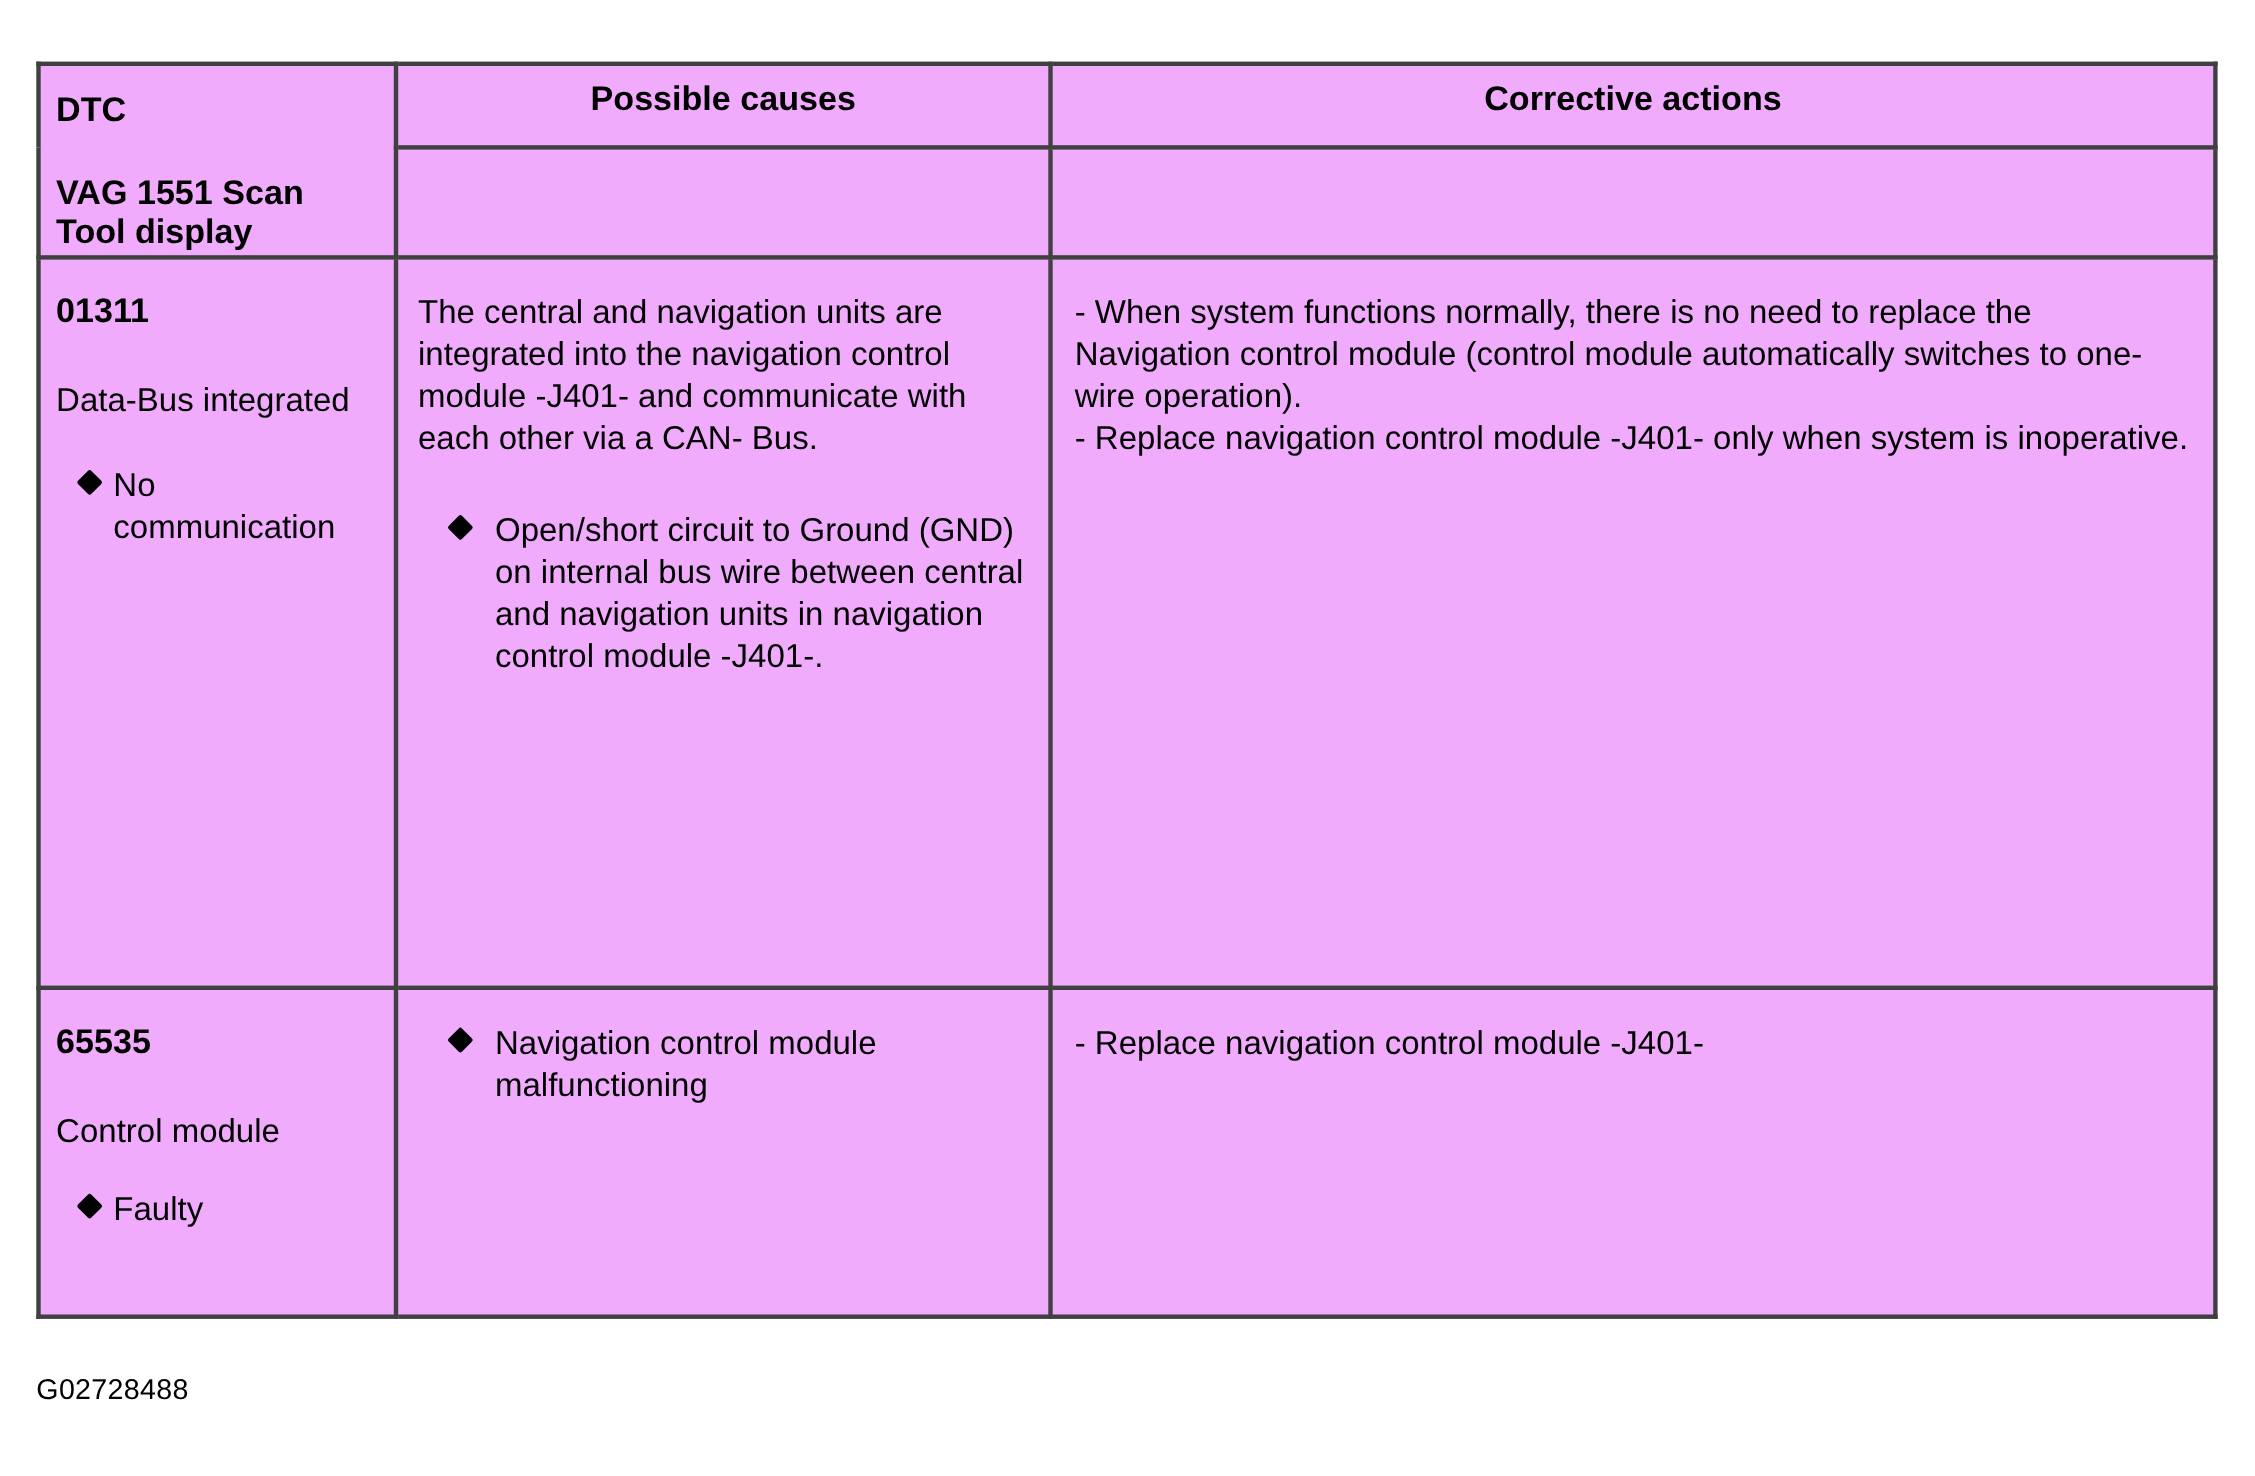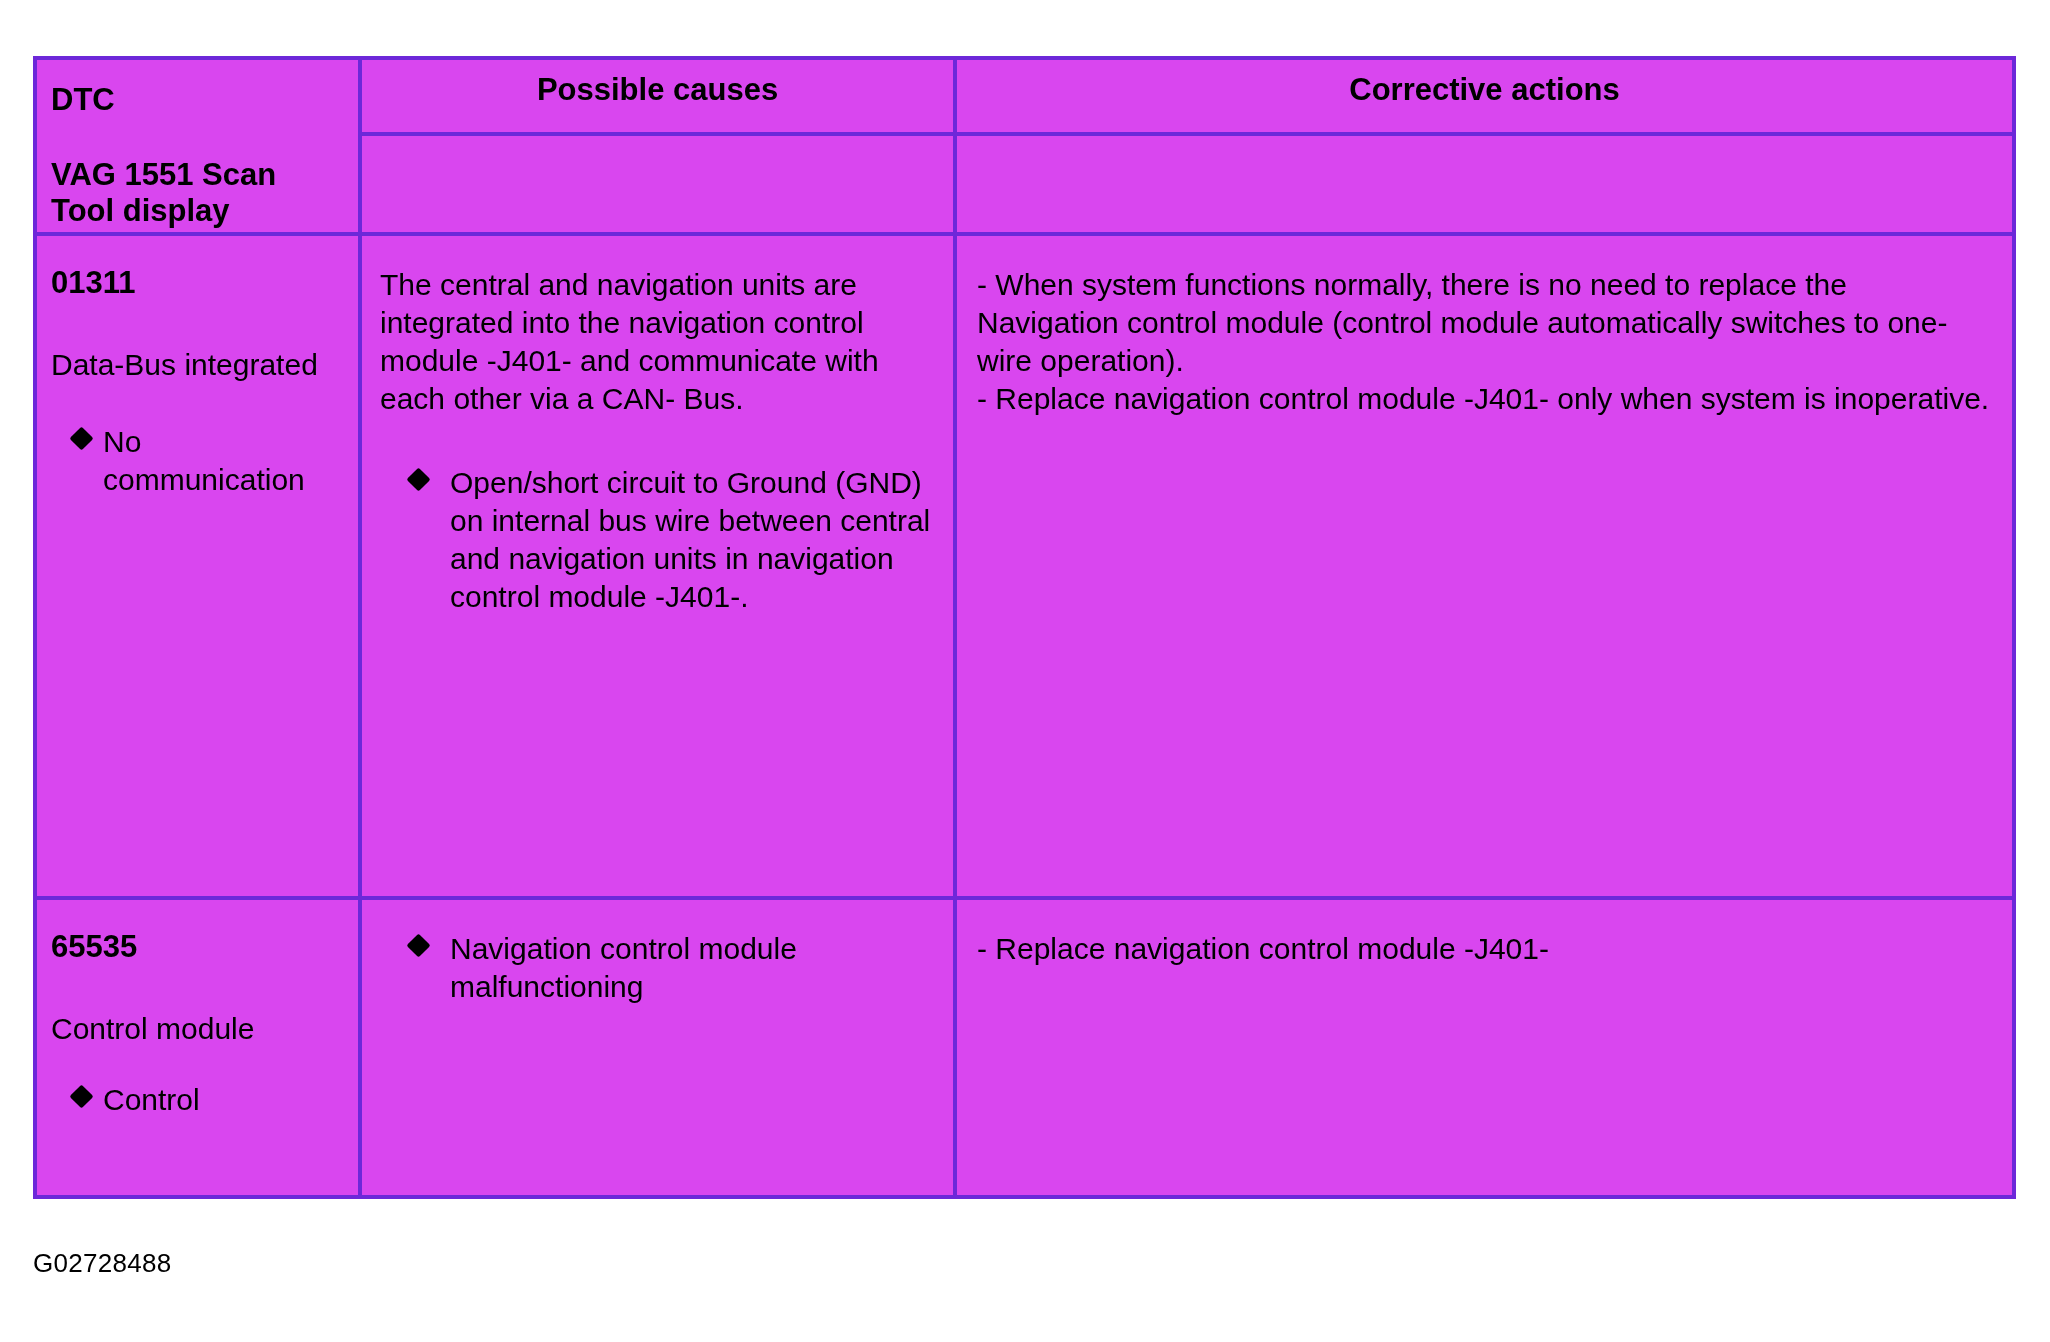--- a/index.html
+++ b/index.html
@@ -26,24 +26,24 @@
   .dtc-table {
     position: absolute;
     left: 33px;
     top: 56px;
     width: 1979px;
     border-collapse: collapse;
     table-layout: fixed;
   }
 
   .dtc-table td {
-    border: 4px solid #6d28d9;
+    border: 4px solid #404040;
     vertical-align: top;
     padding: 0;
-    background: #d946ef;
+    background: #f0abfc;
   }
 
   
   col.c-dtc      { width: 325px; }
   col.c-causes   { width: 595px; }
   col.c-actions  { width: 1059px; }
 
   
   .hdr-cell {
     height: 72px;
@@ -242,21 +242,21 @@
       </tr>
 
       <tr>
         <td class="row2-dtc">
           <div class="cell-pad">
             <div class="code">65535</div>
             <div class="desc">Control module</div>
             <ul class="bullet-list tight">
               <li class="bullet-item">
                 <span class="diamond"></span>
-                <span>Control</span>
+                <span>Faulty</span>
               </li>
             </ul>
           </div>
         </td>
 
         <td class="mid-v">
           <div class="cell-pad-causes">
             <ul class="causes-bullets" style="margin-top:0">
               <li class="bullet-item">
                 <span class="diamond"></span>

